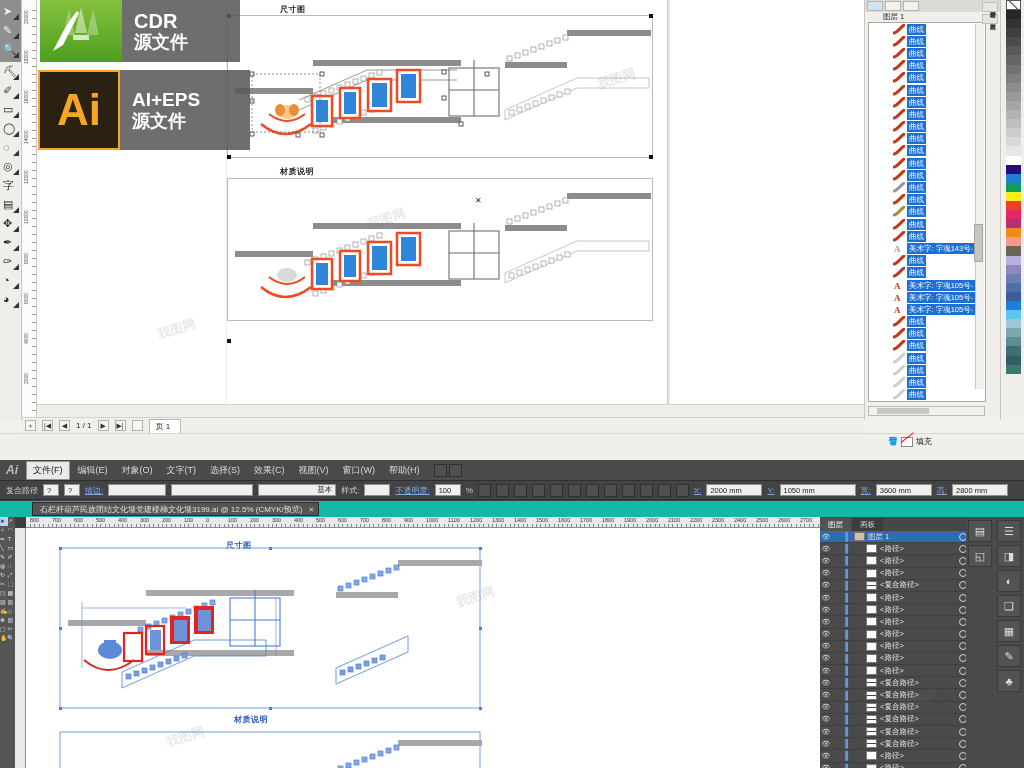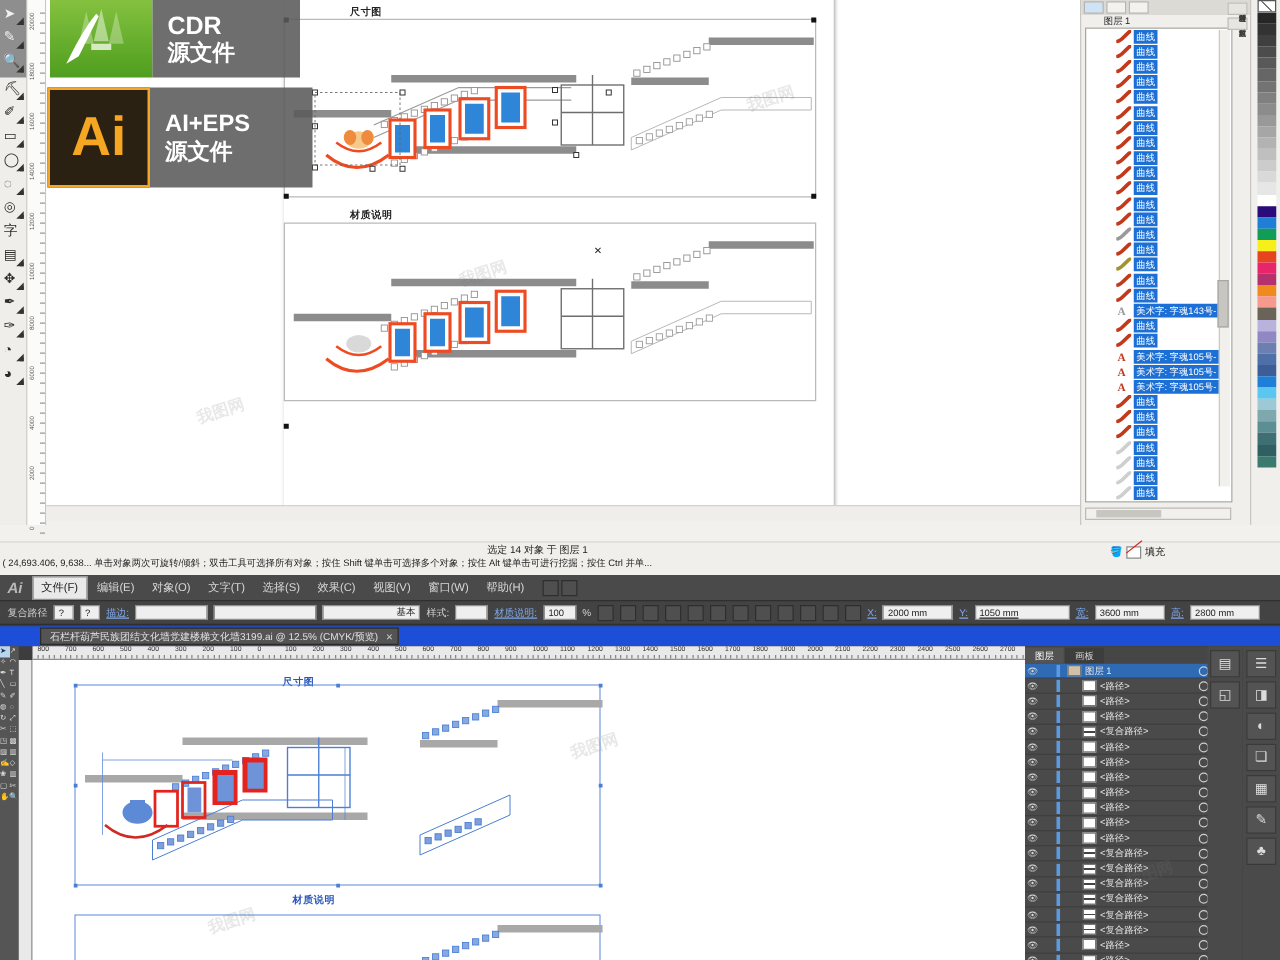--- a/index.html
+++ b/index.html
@@ -77,21 +77,21 @@
   .ai { position:absolute; left:0; top:460px; width:1024px; height:308px; background:#3d3d3d; }
   .ai-menubar { position:absolute; left:0; top:0; width:1024px; height:20px; background:#4a4a4a; display:flex; align-items:center; padding-left:4px; gap:2px; }
   .ai-logo { color:#b9b9b9; font-size:12px; font-weight:bold; font-style:italic; padding:0 6px 0 2px;}
   .ai-menu { color:#d8d8d8; font-size:9px; padding:2px 6px; }
   .ai-menu.sel { background:#e9e9e9; color:#1b1b1b; border:1px solid #909090;}
   .ai-ctrl { position:absolute; left:0; top:20px; width:1024px; height:20px; background:#434343; border-top:1px solid #2f2f2f; border-bottom:1px solid #2f2f2f; display:flex; align-items:center; gap:5px; padding-left:6px; color:#d4d4d4; font-size:8px;}
   .ai-ctrl .lbl { color:#d0d0d0; }
   .ai-ctrl .lnk { color:#7fa8e8; text-decoration:underline; }
   .ai-box { background:#efefef; border:1px solid #8f8f8f; height:12px; color:#222; font-size:7.5px; display:flex; align-items:center; padding:0 3px;}
   .ai-btn { width:13px;height:13px;background:#4f4f4f;border:1px solid #2e2e2e;}
-  .ai-tabbar { position:absolute; left:0; top:41px; width:1024px; height:16px; background:#1d4ed8; }
+  .ai-tabbar { position:absolute; left:0; top:41px; width:1024px; height:16px; background:#14b8a6; }
   .ai-doctab { position:absolute; left:32px; top:1px; height:14px; background:#545454; border:1px solid #2b2b2b; color:#e0e0e0; font-size:8px; display:flex; align-items:center; padding:0 16px 0 7px; white-space:nowrap;}
   .ai-doctab .x { position:absolute; right:4px; top:3px; font-size:7px; color:#cfcfcf;}
   .ai-hruler { position:absolute; left:26px; top:57px; right:204px; height:11px; background:#e9e9e9; border-bottom:1px solid #8c8c8c; overflow:hidden;}
   .ai-hruler .rn { position:absolute; top:0px; font-size:5.5px; color:#333;}
   .ai-hruler .tk { position:absolute; bottom:0; width:1px; height:3px; background:#888;}
   .ai-vruler { position:absolute; left:15px; top:68px; width:11px; bottom:0; background:#e9e9e9; border-right:1px solid #8c8c8c;}
   .ai-toolbox { position:absolute; left:0; top:57px; width:15px; bottom:0; background:#555; }
   .ai-tb-grid { display:flex; flex-wrap:wrap; width:15px;}
   .ai-tool { width:7.5px; height:9px; position:relative; }
   .ai-tool i { position:absolute; left:0; top:0; font-size:6px; color:#ddd; font-style:normal; line-height:9px;}
@@ -475,24 +475,32 @@
         <text x="438" y="40" font-size="8" fill="#222" font-family="Liberation Sans">✕</text>
       </svg>
 
       <div class="wm" style="left:330px;top:210px;">我图网</div>
       <div class="wm" style="left:560px;top:70px;">我图网</div>
       <div class="wm" style="left:120px;top:320px;">我图网</div>
     </div>
 
     <div class="cdr-hscroll"></div>
 
+    <div class="cdr-pagebar">
+      <div class="nav-btn">＋</div>
+      <div class="nav-btn">|◀</div>
+      <div class="nav-btn">◀</div>
+      <span>1 / 1</span>
+      <div class="nav-btn">▶</div>
+      <div class="nav-btn">▶|</div>
+      <div class="nav-btn"></div>
+      <div class="pg-tab">页 1</div>
+    </div>
 
     <div class="cdr-status">
-      <div class="status-line1">选定 14 对象 于 图层 1</div>
-      <div class="status-line2">( 24,693.406, 9,638... 单击对象两次可旋转/倾斜；双击工具可选择所有对象；按住 Shift 键单击可选择多个对象；按住 Alt 键单击可进行挖掘；按住 Ctrl 并单...</div>
       <div class="fill-row">
         <span>🪣</span>
         <span class="noswatch"></span>
         <span>填充</span>
       </div>
     </div>
 
     <div class="cdr-docker">
       <div class="docker-tabs">
         <div class="docker-tab active"></div>
@@ -772,39 +780,39 @@
     <div class="ai-ctrl">
       <span class="lbl">复合路径</span>
       <span class="ai-box" style="width:16px;">?</span>
       <span class="ai-box" style="width:16px;">?</span>
       <span class="lnk">描边:</span>
       <span class="ai-box" style="width:58px;"></span>
       <span class="ai-box" style="width:82px;"></span>
       <span class="ai-box" style="width:78px;justify-content:flex-end;">基本</span>
       <span class="lbl">样式:</span>
       <span class="ai-box" style="width:26px;"></span>
-      <span class="lnk">材质说明:</span>
+      <span class="lnk">不透明度:</span>
       <span class="ai-box" style="width:26px;">100</span>
       <span class="lbl">%</span>
       <span class="ai-btn"></span>
       <span class="ai-btn"></span>
       <span class="ai-btn"></span>
       <span class="ai-btn"></span>
       <span class="ai-btn"></span>
       <span class="ai-btn"></span>
       <span class="ai-btn"></span>
       <span class="ai-btn"></span>
       <span class="ai-btn"></span>
       <span class="ai-btn"></span>
       <span class="ai-btn"></span>
       <span class="ai-btn"></span>
       <span class="lnk">X:</span>
       <span class="ai-box" style="width:56px;">2000 mm</span>
       <span class="lnk">Y:</span>
-      <span class="ai-box" style="width:76px;text-decoration:underline;">1050 mm</span>
+      <span class="ai-box" style="width:76px;">1050 mm</span>
       <span class="lnk">宽:</span>
       <span class="ai-box" style="width:56px;">3600 mm</span>
       <span class="lnk">高:</span>
       <span class="ai-box" style="width:56px;">2800 mm</span>
     </div>
 
     <div class="ai-tabbar">
       <div class="ai-doctab">
         <span>石栏杆葫芦民族团结文化墙党建楼梯文化墙3199.ai @ 12.5% (CMYK/预览)</span>
         <span class="x">✕</span>

